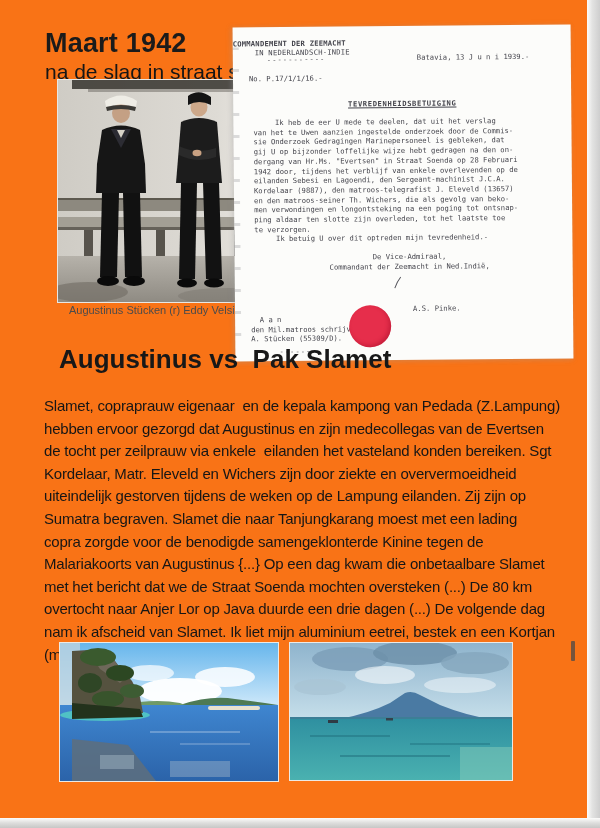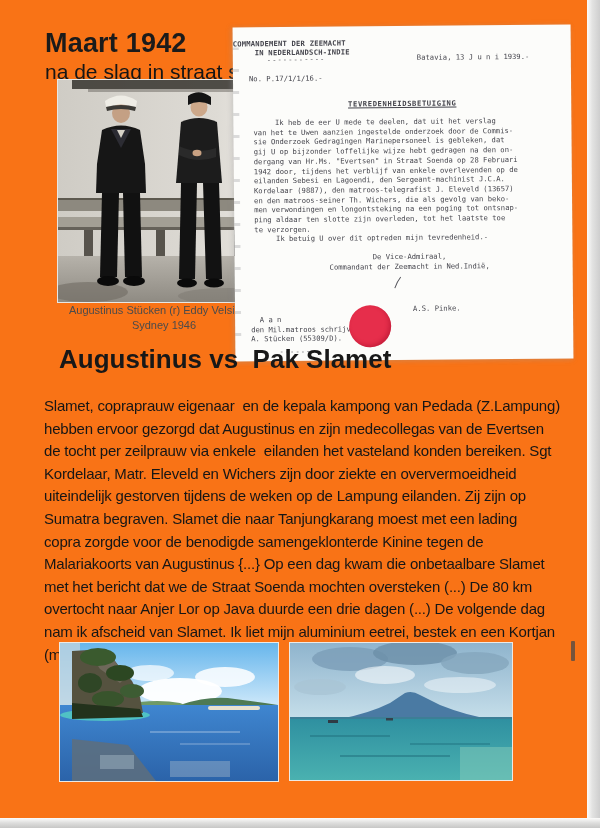--- a/index.html
+++ b/index.html
@@ -31,21 +31,21 @@
 
   
   .letter{position:absolute; left:234px; top:26px; width:338px; height:334px;
     background:#fcfcfa; transform:rotate(-0.5deg);
     box-shadow:-2px 0 5px rgba(150,150,150,.25), 0 2px 5px rgba(170,170,170,.18);
     font-family:"DejaVu Sans Mono","Liberation Mono",monospace;
     font-size:7.2px; line-height:9.7px; color:#45454d;}
   .letter .smudge{position:absolute; left:0; top:20px; width:6px; height:290px;
     background:repeating-linear-gradient(to bottom,rgba(120,120,125,.25) 0 3px,transparent 3px 22px);}
   .lh1{position:absolute; left:0; top:12px; font-weight:bold; letter-spacing:.2px;}
-  .lh2{position:absolute; left:22px; top:21px; font-weight:bold; letter-spacing:.2px;}
+  .lh2{position:absolute; left:22px; top:21px; font-weight:normal; letter-spacing:.2px;}
   .lhrule{position:absolute; left:34px; top:28px; letter-spacing:1px;}
   .ldate{position:absolute; left:184px; top:27px;}
   .lref{position:absolute; left:16px; top:47px;}
   .lsubject{position:absolute; left:0; right:0; top:73px; text-align:center;
     font-weight:bold; text-decoration:underline; letter-spacing:.6px;}
   .lbody{position:absolute; left:20px; top:91px; width:300px; white-space:pre-wrap;}
   .lsignoff{position:absolute; left:60px; top:226px; width:230px; text-align:center; white-space:pre-wrap;}
   .lsigstroke{position:absolute; left:158px; top:250px; width:10px; height:13px;}
   .lsig{position:absolute; left:178px; top:278px;}
   .laddr{position:absolute; left:16px; top:288px; white-space:pre-wrap;}
@@ -125,21 +125,20 @@
         <path d="M123,103 L139,103 L137,199 L121,199 Z" fill="#121212"></path>
         <path d="M145,103 L161,103 L164,199 L148,199 Z" fill="#121212"></path>
         <ellipse cx="129" cy="203" rx="10" ry="4.5" fill="#0a0a0a"></ellipse>
         <ellipse cx="156" cy="203" rx="10" ry="4.5" fill="#0a0a0a"></ellipse>
       </g>
       <rect x="196" y="0" width="16" height="222" fill="#f2f0ec" opacity="0.6"></rect>
     </svg>
   </div>
   <div class="caption">
     <div>Augustinus Stücken (r) Eddy Velsink (l)</div>
-    <div>Sydney 1946</div>
   </div>
 
   <div class="letter">
     <div class="smudge"></div>
     <div class="lh1">COMMANDEMENT DER ZEEMACHT</div>
     <div class="lh2">IN NEDERLANDSCH-INDIE</div>
     <div class="lhrule">-----------</div>
     <div class="ldate">Batavia, 13 J u n i 1939.-</div>
     <div class="lref">No. P.17/1/1/16.-</div>
     <div class="lsubject">TEVREDENHEIDSBETUIGING</div>

